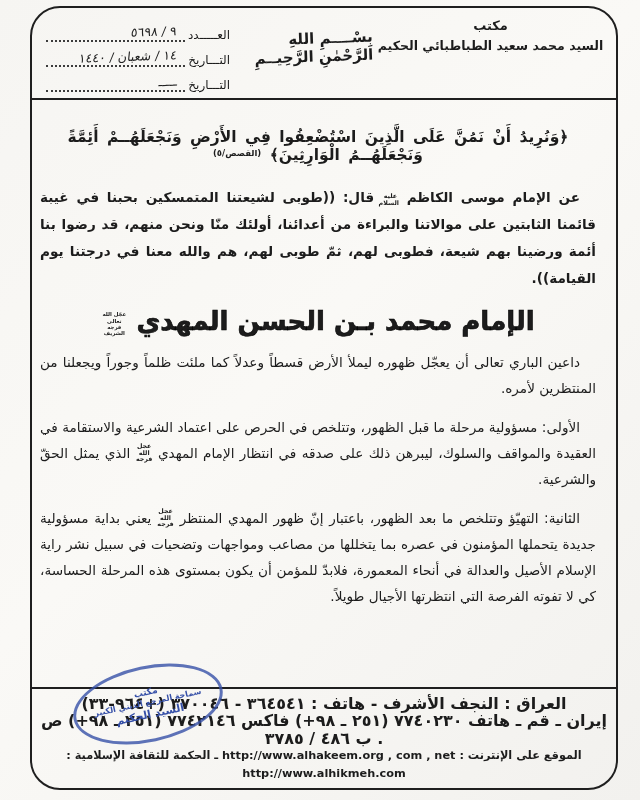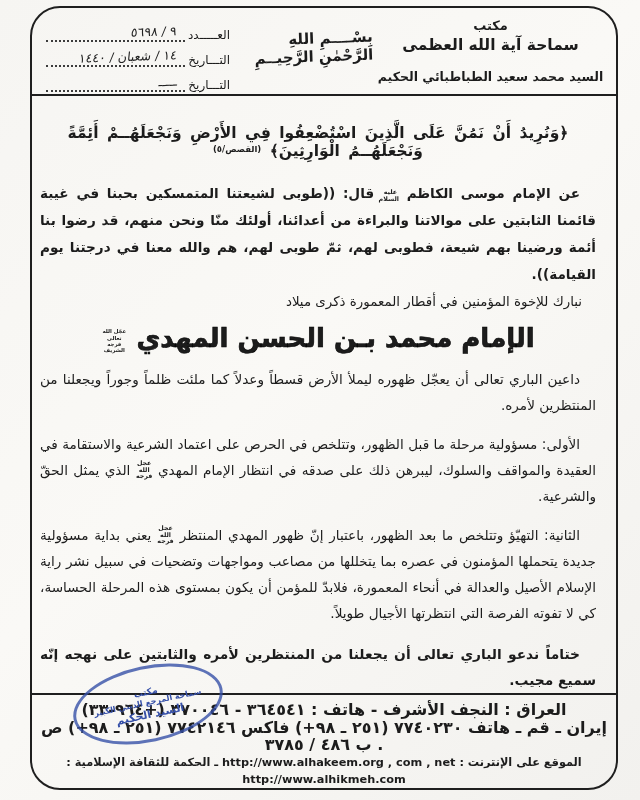--- a/index.html
+++ b/index.html
@@ -23,21 +23,21 @@
   
   .header {
     display:flex; align-items:stretch;
     height:92px;
     border-bottom:2px solid #1f1f1f;
     padding:8px 8px 2px 12px;
   }
   .letterhead { width:235px; text-align:center; padding-top:2px; }
   .lh1 { font-size:13px; font-weight:bold; }
   .lh2 { font-size:15.5px; font-weight:bold; margin-top:3px; letter-spacing:.5px; }
-  .lh3 { font-size:12.5px; font-weight:bold; margin-top:15px; white-space:nowrap; }
+  .lh3 { font-size:12.5px; font-weight:bold; margin-top:5px; white-space:nowrap; }
   .basmala-wrap { flex:1; display:flex; justify-content:center; align-items:flex-start; padding-top:14px; }
   .basmala { font-size:15px; font-weight:bold; transform:rotate(-2deg); letter-spacing:-.3px; }
   .fields { width:192px; padding:6px 6px 0 2px; display:flex; flex-direction:column; gap:5px; }
   .field { display:flex; align-items:flex-end; height:20px; font-size:12px; }
   .field-label { font-weight:normal; white-space:nowrap; }
   .field-dots { flex:1; position:relative; border-bottom:2px dotted #3c3c3c; height:100%; margin-right:3px; }
   .field-value {
     position:absolute; bottom:1px; right:8px;
     font-size:12.5px; white-space:nowrap;
     transform:rotate(-2deg) skewX(-8deg);
@@ -111,21 +111,20 @@
 </style>
 </head>
 <body>
 
 <div class="page">
   <div class="frame">
 
     <div class="header">
       <div class="letterhead">
         <div class="lh1">مكتب</div>
-        <div class="lh2">سماحة آية الله العظمى</div>
         <div class="lh3">السيد محمد سعيد الطباطبائي الحكيم</div>
       </div>
       <div class="basmala-wrap">
         <div class="basmala">بِسْــــمِ اللهِ الرَّحْمٰنِ الرَّحِيــمِ</div>
       </div>
       <div class="fields">
         <div class="field">
           <span class="field-label">العـــــدد</span>
           <span class="field-dots">
             <span class="field-value">٩ / ٥٦٩٨</span>
@@ -152,21 +151,20 @@
         <span>﴿وَنُرِيدُ أَنْ نَمُنَّ عَلَى الَّذِينَ اسْتُضْعِفُوا فِي الأَرْضِ وَنَجْعَلَهُــمْ أَئِمَّةً وَنَجْعَلَهُــمُ الْوَارِثِينَ﴾</span>
         <span class="verse-ref">(القصص/٥)</span>
       </div>
 
       <p class="para hadith">
         <span>عن الإمام موسى الكاظم</span>
         <span class="hon">عليه السلام</span>
         <span>قال: ((طوبى لشيعتنا المتمسكين بحبنا في غيبة قائمنا الثابتين على موالاتنا والبراءة من أعدائنا، أولئك منّا ونحن منهم، قد رضوا بنا أئمة ورضينا بهم شيعة، فطوبى لهم، ثمّ طوبى لهم، هم والله معنا في درجتنا يوم القيامة)).</span>
       </p>
 
-      <p class="congrats">نبارك للإخوة المؤمنين في أقطار المعمورة ذكرى ميلاد</p>
 
       <h1 class="doc-title">
         <span>الإمام محمد بـن الحسن المهدي</span>
         <span class="seal">عجّل الله تعالى فرجه الشريف</span>
       </h1>
 
       <p class="para">داعين الباري تعالى أن يعجّل ظهوره ليملأ الأرض قسطاً وعدلاً كما ملئت ظلماً وجوراً ويجعلنا من المنتظرين لأمره.</p>
 
 
       <p class="para">
@@ -174,21 +172,20 @@
         <span class="hon">عجل الله فرجه</span>
         <span>الذي يمثل الحقّ والشرعية.</span>
       </p>
 
       <p class="para">
         <span>الثانية: التهيّؤ وتتلخص ما بعد الظهور، باعتبار إنّ ظهور المهدي المنتظر</span>
         <span class="hon">عجل الله فرجه</span>
         <span>يعني بداية مسؤولية جديدة يتحملها المؤمنون في عصره بما يتخللها من مصاعب ومواجهات وتضحيات في سبيل نشر راية الإسلام الأصيل والعدالة في أنحاء المعمورة، فلابدّ للمؤمن أن يكون بمستوى هذه المرحلة الحساسة، كي لا تفوته الفرصة التي انتظرتها الأجيال طويلاً.</span>
       </p>
 
-      <p class="para closing">ختاماً ندعو الباري تعالى أن يجعلنا من المنتظرين لأمره والثابتين على نهجه إنّه سميع مجيب.</p>
     </div>
 
     <div class="stamp">
       <div class="s1">مكتب</div>
       <div class="s2">سماحة المرجع الديني الكبير</div>
       <div class="s3">السيد الحكيم</div>
     </div>
 
     <div class="footer">
       <div class="f-line f1">العراق : النجف الأشرف - هاتف : ٣٦٤٥٤١ - ٣٧٠٠٤٦ (+٩٦٤-٣٣)</div>

